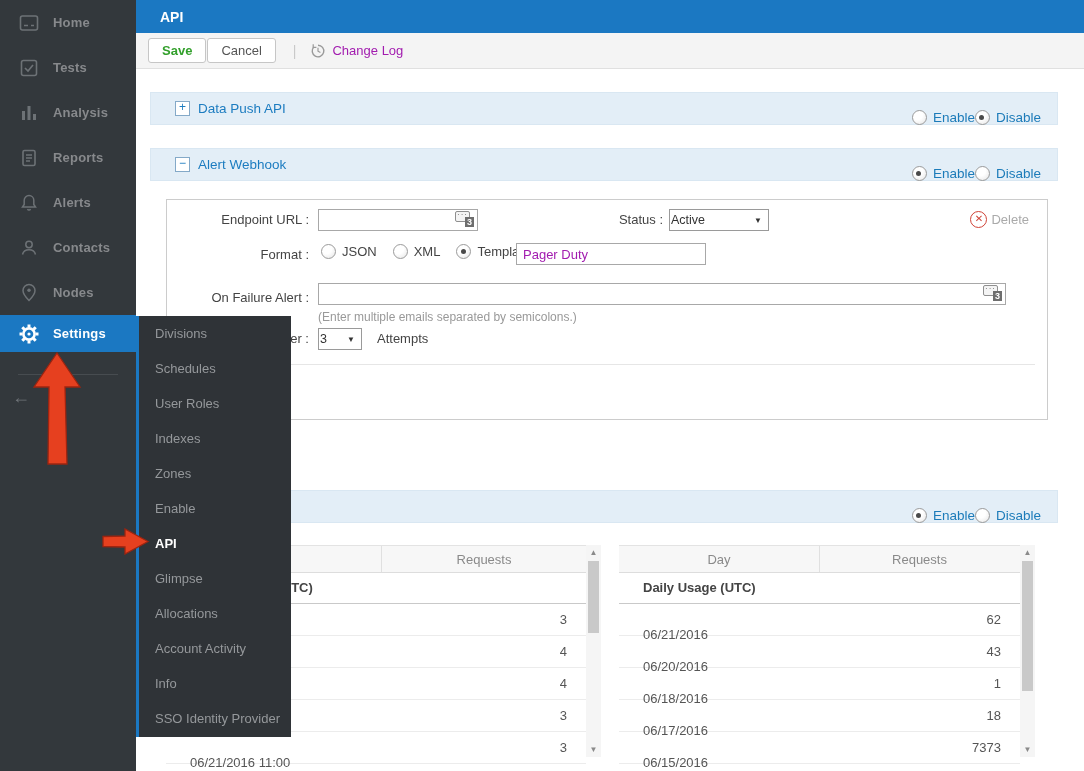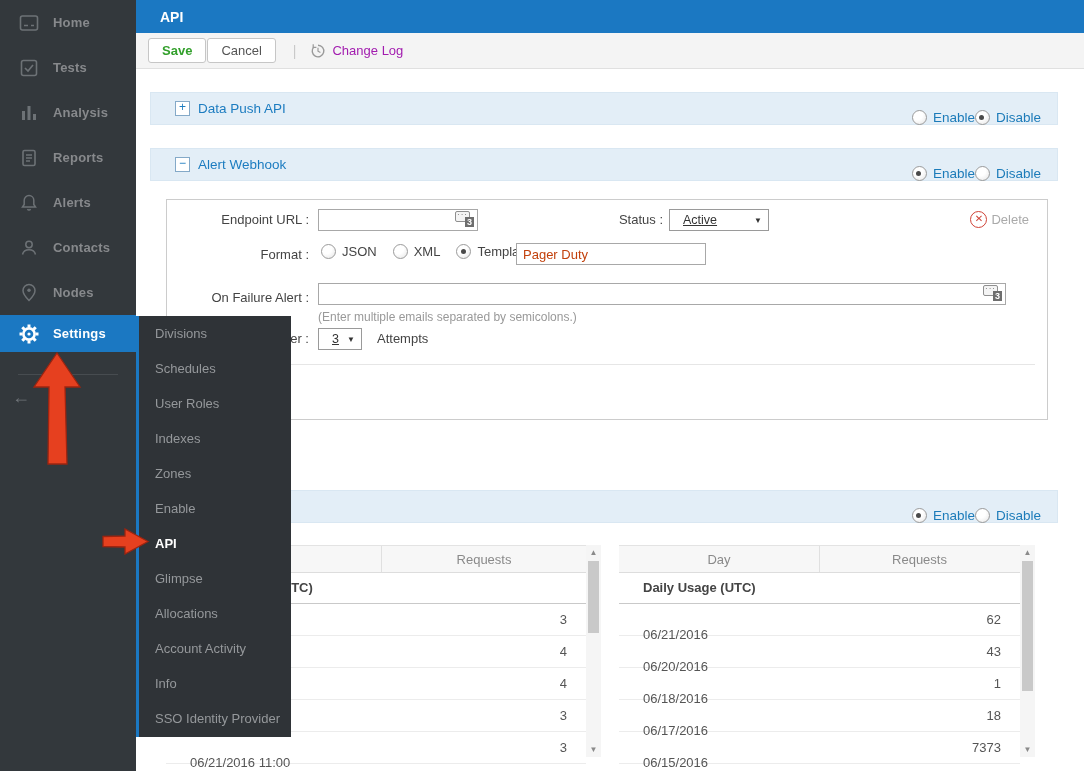--- a/index.html
+++ b/index.html
@@ -50,28 +50,28 @@
     background:radial-gradient(circle at 35% 30%,#ffffff 40%,#e4e4e4);position:relative;flex:0 0 13px;}
   .radio.on .rb:after{content:'';position:absolute;left:3.5px;top:3.5px;width:5px;height:5px;border-radius:50%;background:#4a4a4a;}
   .radio .rlabel{margin-left:6px;}
   .strip .radio .rlabel{color:#1c7bb9;font-size:13.5px;}
   
   .panel{position:absolute;left:166px;top:199px;width:882px;height:221px;background:#fff;
     border:1px solid #cccccc;box-sizing:border-box;}
   .flabel{position:absolute;width:142px;text-align:right;color:#444;font-size:13px;}
   .tinput{position:absolute;border:1px solid #a8a8a8;background:#fff;font-family:inherit;font-size:13px;
     color:#555;padding:0 24px 0 6px;box-sizing:border-box;height:22px;}
-  .tinput.noicon{padding-right:6px;color:#c2410c;}
+  .tinput.noicon{padding-right:6px;color:#a21caf;}
   .macro-icon{position:absolute;width:19px;height:16px;}
   .macro-icon .bub{position:absolute;left:0;top:0;width:13px;height:9px;border:1px solid #8f8f8f;border-radius:2px;
     background:#f4f4f4;color:#777;font-size:8px;line-height:6px;text-align:center;letter-spacing:1px;}
   .macro-icon .num{position:absolute;right:0;bottom:0;background:#6e6e6e;color:#fff;font-size:9px;font-weight:bold;
     width:9px;height:10px;line-height:10px;text-align:center;}
   .dd{position:absolute;border:1px solid #9a9a9a;background:#fff;height:22px;box-sizing:border-box;
-    font-size:12.5px;color:#333;display:flex;align-items:center;padding-left:13px;cursor:pointer;text-decoration:underline;}
+    font-size:12.5px;color:#333;display:flex;align-items:center;padding-left:1px;cursor:pointer;}
   .dd .ddarrow{position:absolute;right:6px;font-size:8px;color:#333;}
   .delete-ctl{position:absolute;display:flex;align-items:center;color:#aaaaaa;font-size:13px;cursor:pointer;}
   .del-ic{width:15px;height:15px;border-radius:50%;border:1px solid #cf4236;color:#cf4236;font-size:10px;
     font-weight:bold;line-height:14px;text-align:center;margin-right:4px;background:#fff;}
   .form-radios{position:absolute;display:flex;align-items:center;gap:16px;}
   .form-radios .rlabel{color:#444;}
   .hint{position:absolute;color:#999;font-size:12px;}
   .panel-div{position:absolute;left:12px;right:12px;border-top:1px solid #e6e6e6;}
   
   .table{position:absolute;top:545px;background:#fff;}

